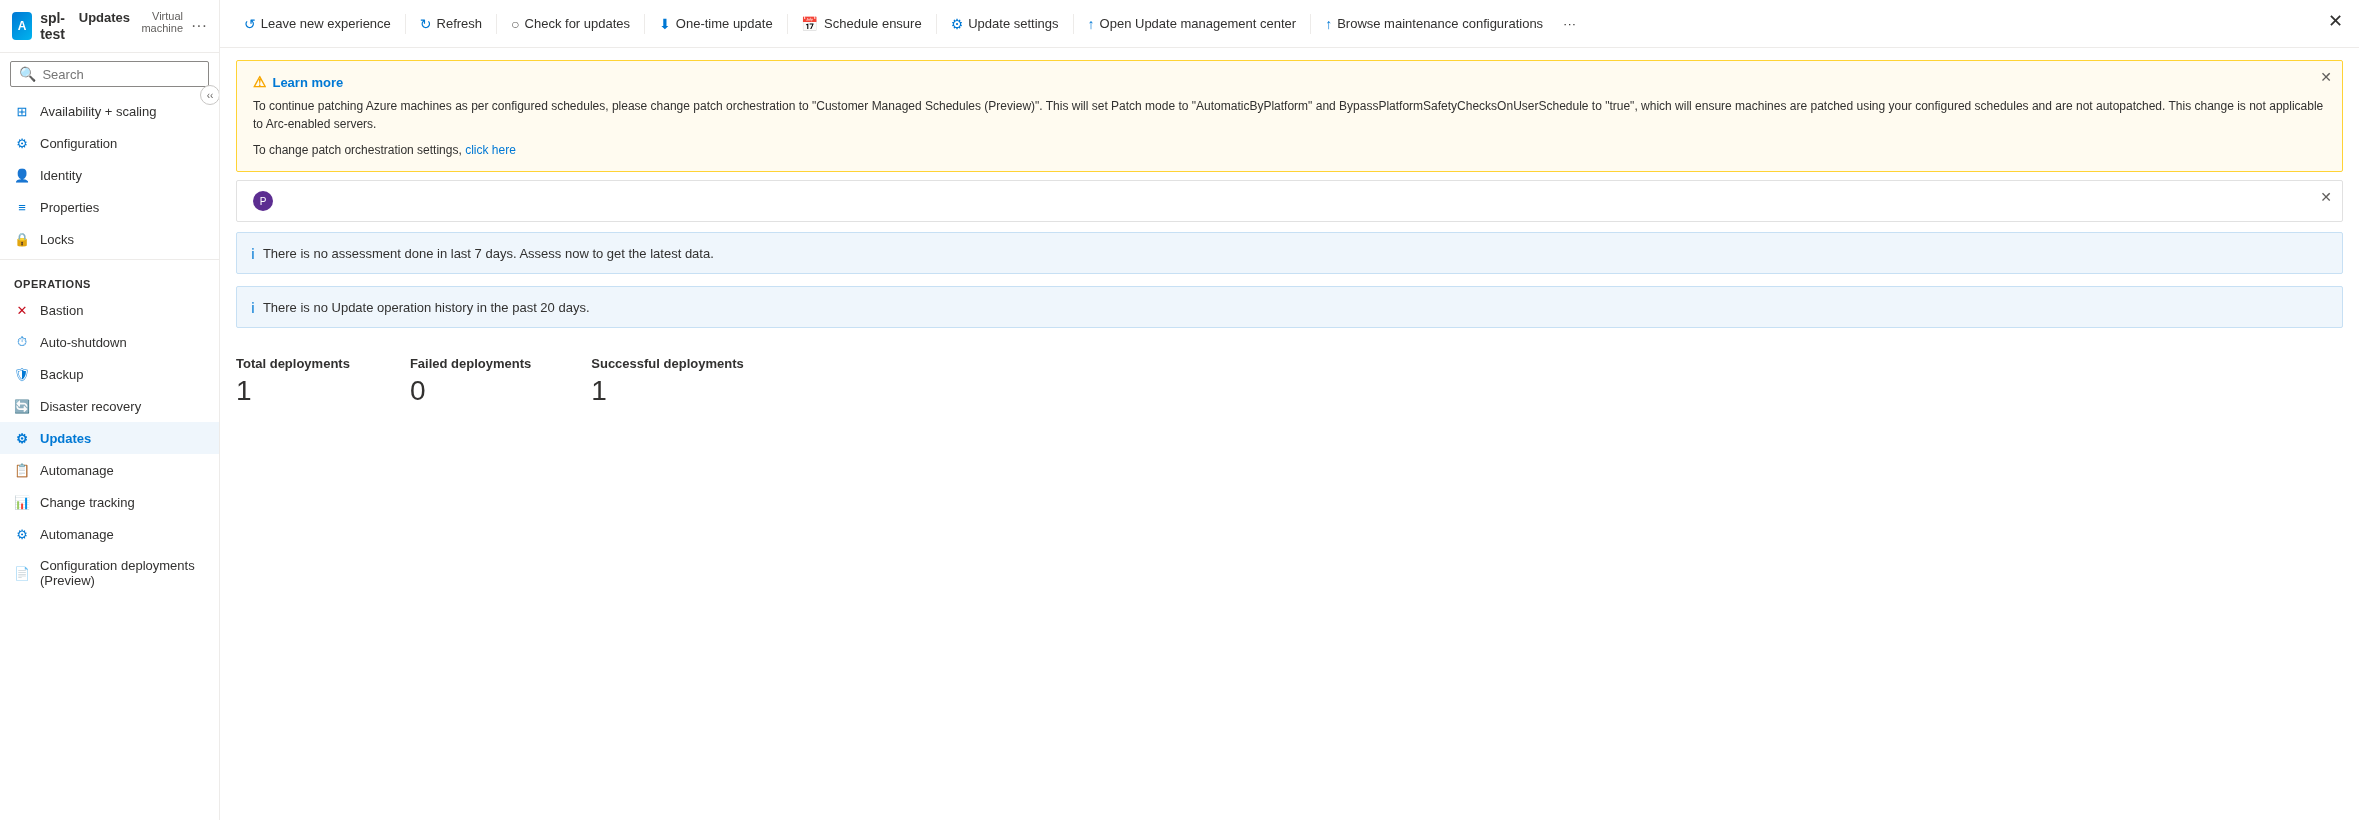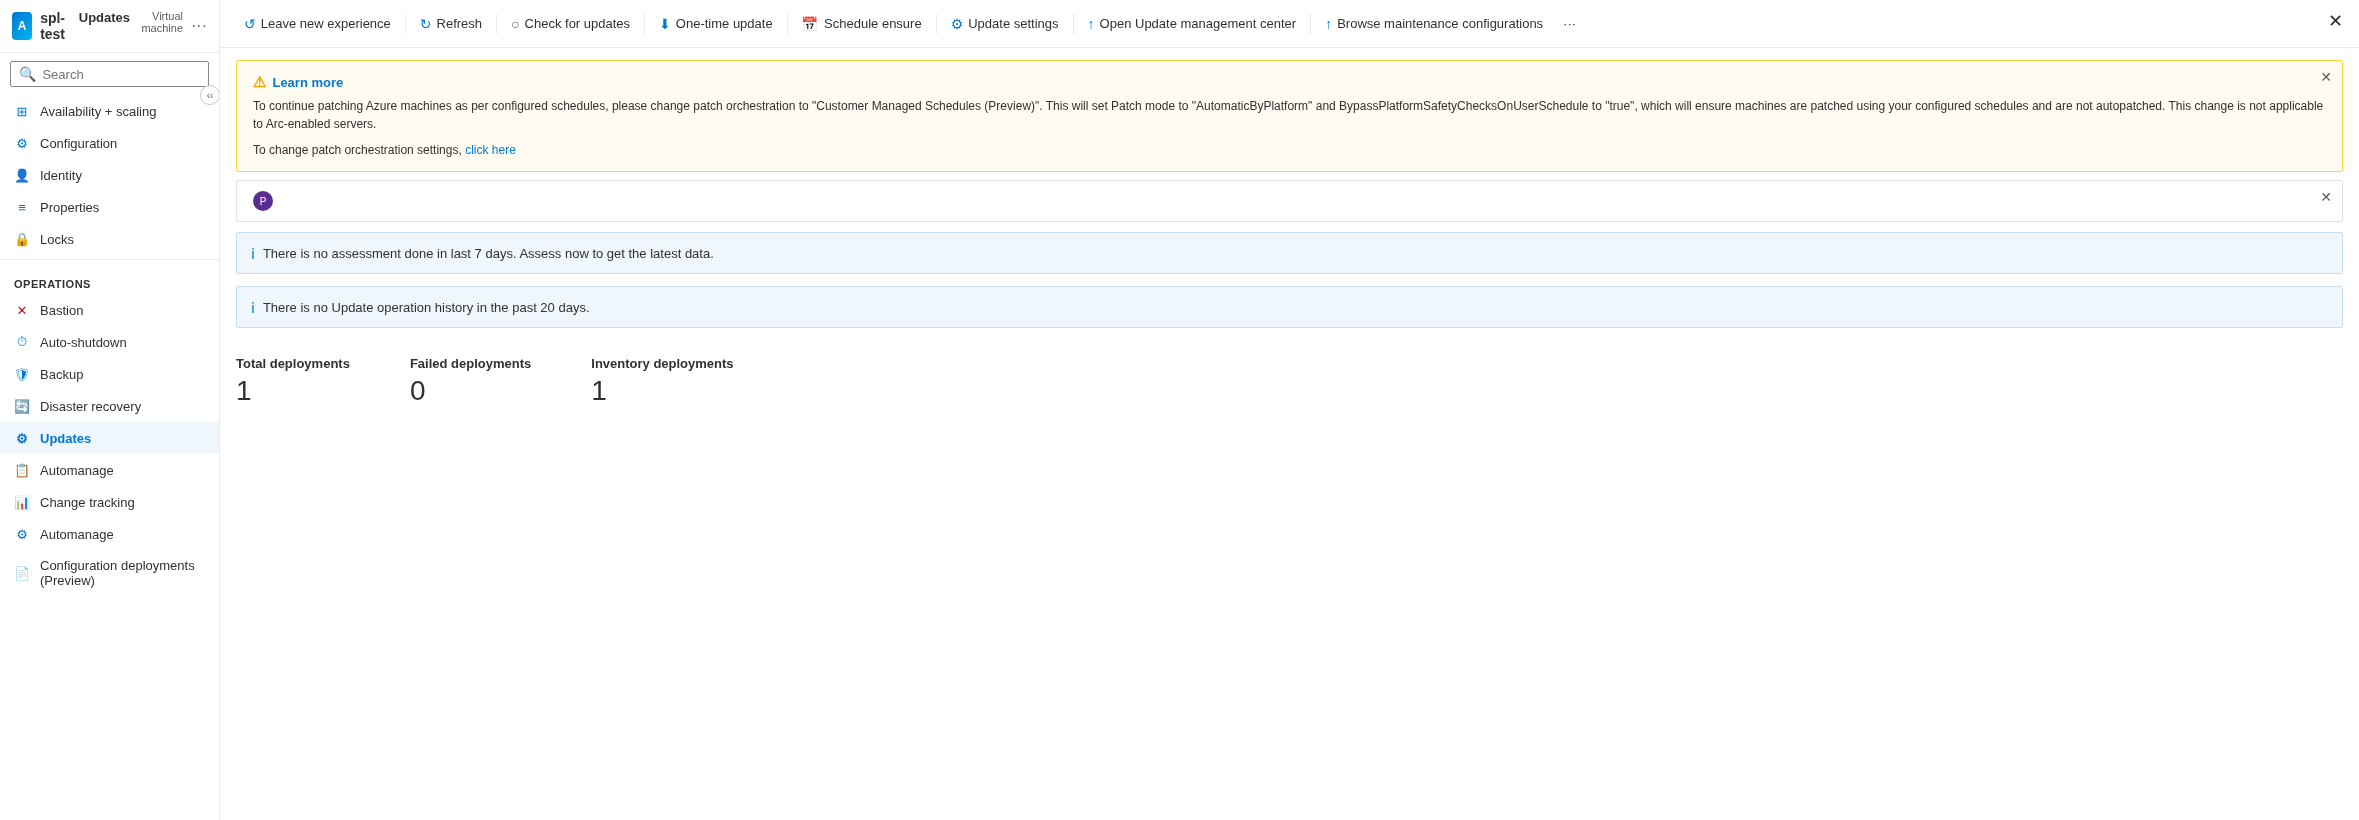--- a/index.html
+++ b/index.html
@@ -370,20 +370,20 @@
       <div class="stats-row">
         <div class="stat-item">
           <span class="stat-label">Total deployments</span>
           <span class="stat-value">1</span>
         </div>
         <div class="stat-item">
           <span class="stat-label">Failed deployments</span>
           <span class="stat-value">0</span>
         </div>
         <div class="stat-item">
-          <span class="stat-label">Inventory deployments</span>
+          <span class="stat-label">Successful deployments</span>
           <span class="stat-value">1</span>
         </div>
       </div>
     </div>
 
   </div>
 </div>
 
 </body></html>

